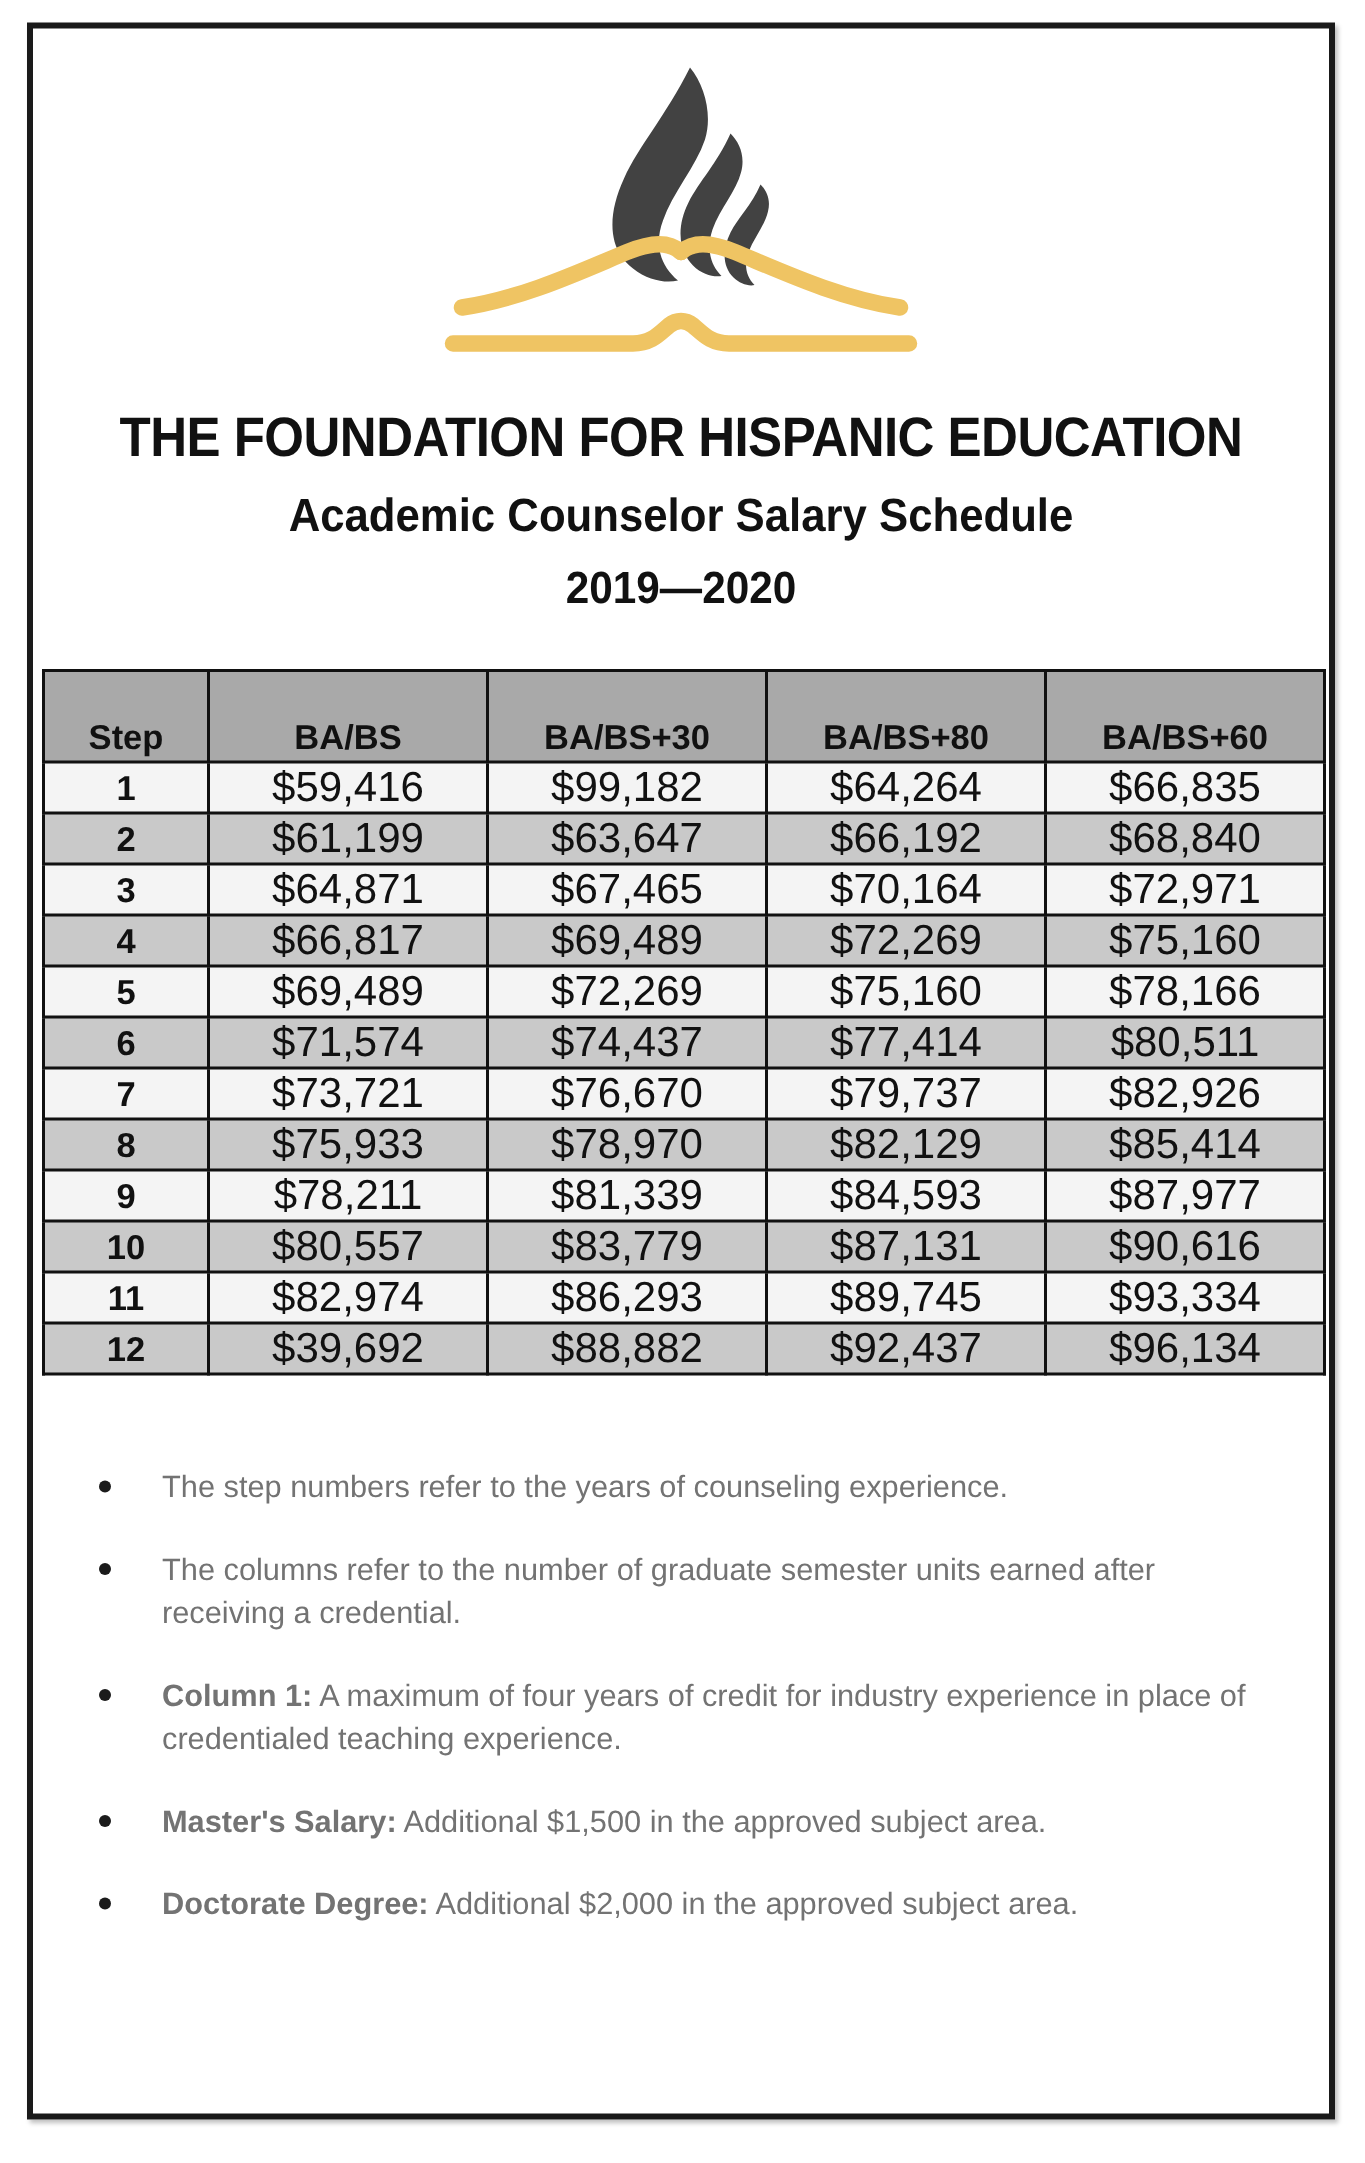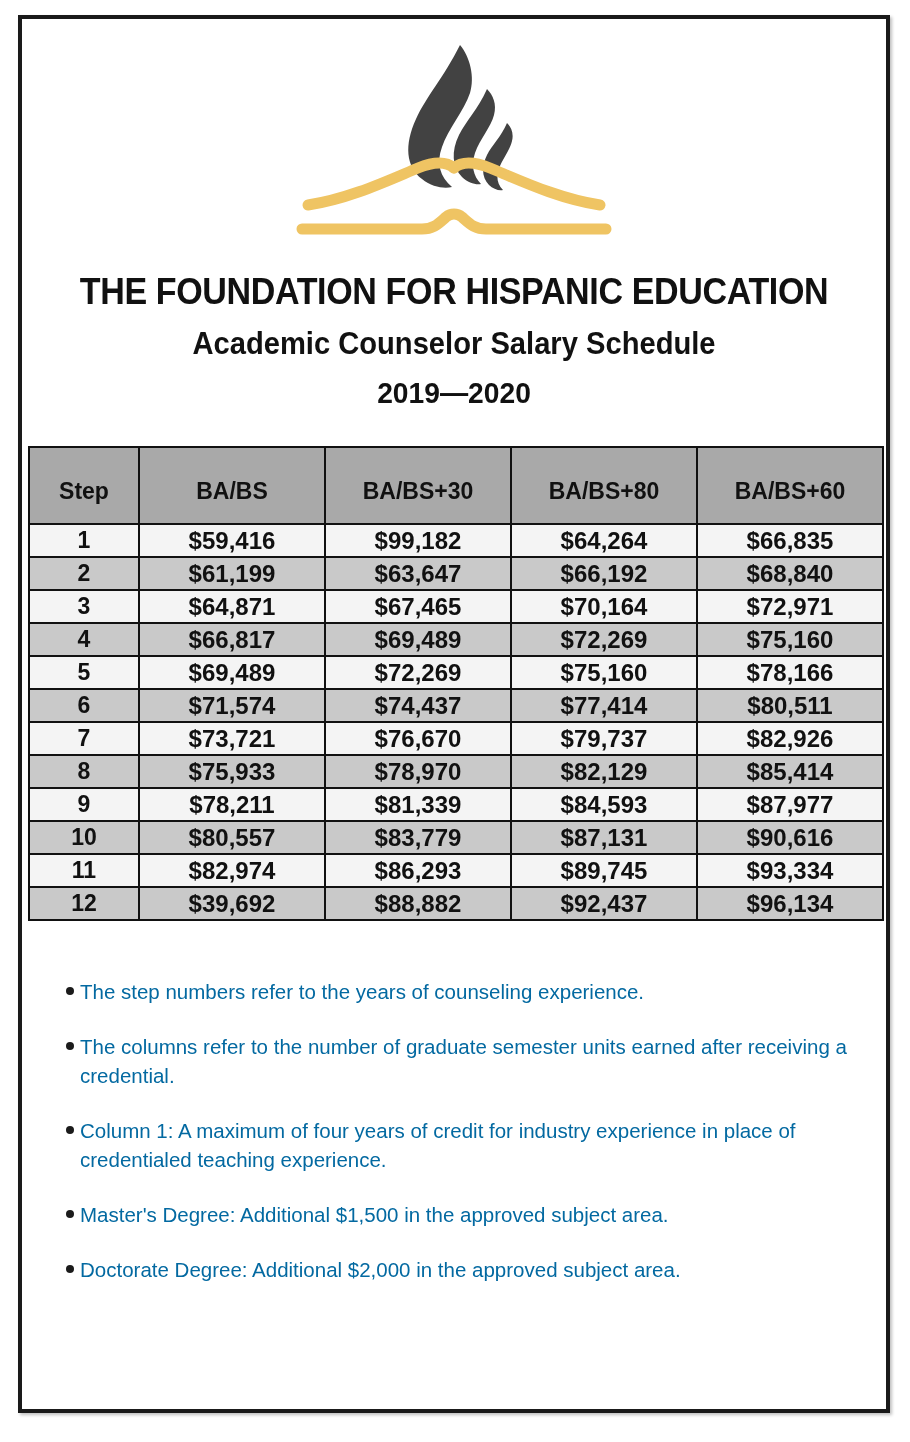--- a/index.html
+++ b/index.html
@@ -112,26 +112,26 @@
     color: #111111;
     font-family: "Liberation Sans Narrow", "Liberation Sans", sans-serif;
     font-weight: bold;
     transform-origin: center;
   }
   #salary-table th {
     background: #a9a9a9;
     height: 56px;
     font-size: 23px;
     vertical-align: bottom;
-    padding-bottom: 18px;
+    padding-bottom: 2px;
   }
   #salary-table td {
     height: 31px;
-    font-size: 24px;
-    font-weight: bold;
+    font-size: 28px;
+    font-weight: normal;
     padding: 0;
   }
   #salary-table td.step-cell {
     font-weight: bold;
     font-size: 23px;
   }
   #salary-table tr.row-light td { background: #f4f4f4; }
   #salary-table tr.row-dark  td { background: #c9c9c9; }
 
   col.c-step { width: 110px; }
@@ -139,39 +139,39 @@
 
   
   #notes {
     position: absolute;
     left: 0;
     top: 958px;
     width: 864px;
   }
   .note-item {
     position: relative;
-    padding-left: 58px;
+    padding-left: 86px;
     padding-right: 36px;
     margin-bottom: 26px;
     font-family: "Liberation Sans", sans-serif;
     font-size: 20.5px;
     line-height: 29px;
-    color: #0369a1;
+    color: #737373;
   }
   .note-bullet {
     position: absolute;
     left: 44px;
     top: 10px;
     width: 8px;
     height: 8px;
     background: #1b1b1b;
     border-radius: 50%;
   }
   .note-lead {
-    font-weight: normal;
+    font-weight: bold;
   }
 </style>
 </head>
 <body>
 
 <div id="page">
   <div id="frame">
 
     <div id="header">
 
@@ -304,18 +304,18 @@
             <td>$92,437</td>
             <td>$96,134</td>
           </tr>
         </tbody>
     </table>
 
     <div id="notes">
         <div class="note-item"><span class="note-bullet"></span><span>The step numbers refer to the years of counseling experience.</span></div>
         <div class="note-item"><span class="note-bullet"></span><span>The columns refer to the number of graduate semester units earned after receiving a credential.</span></div>
         <div class="note-item"><span class="note-bullet"></span><span class="note-lead">Column 1:</span><span> A maximum of four years of credit for industry experience in place of credentialed teaching experience.</span></div>
-        <div class="note-item"><span class="note-bullet"></span><span class="note-lead">Master's Degree:</span><span> Additional $1,500 in the approved subject area.</span></div>
+        <div class="note-item"><span class="note-bullet"></span><span class="note-lead">Master's Salary:</span><span> Additional $1,500 in the approved subject area.</span></div>
         <div class="note-item"><span class="note-bullet"></span><span class="note-lead">Doctorate Degree:</span><span> Additional $2,000 in the approved subject area.</span></div>
       </div>
 
   </div>
 </div>
 
 </body></html>

